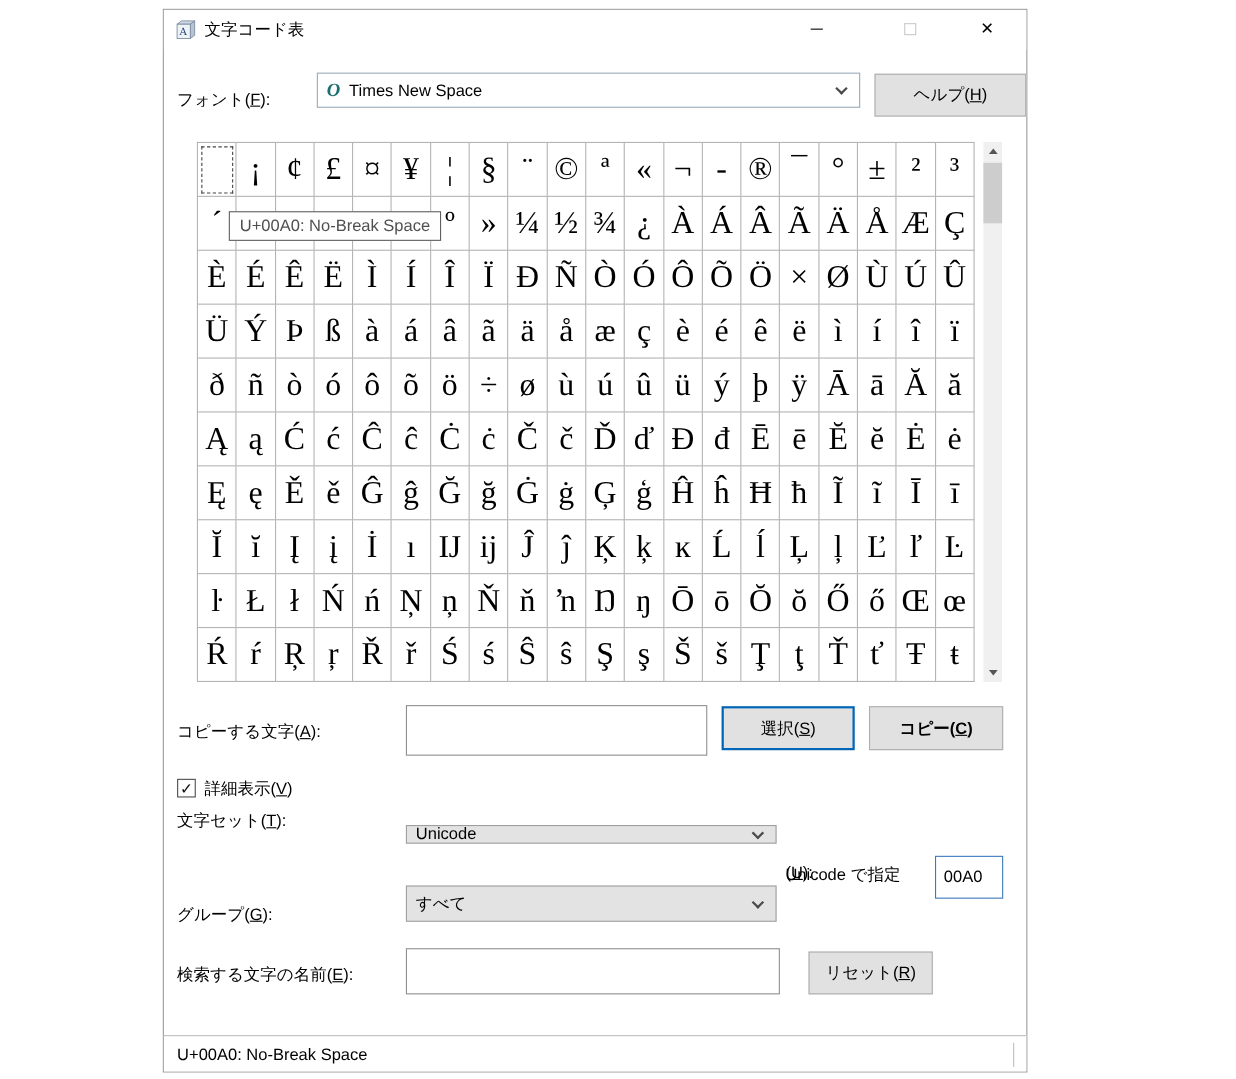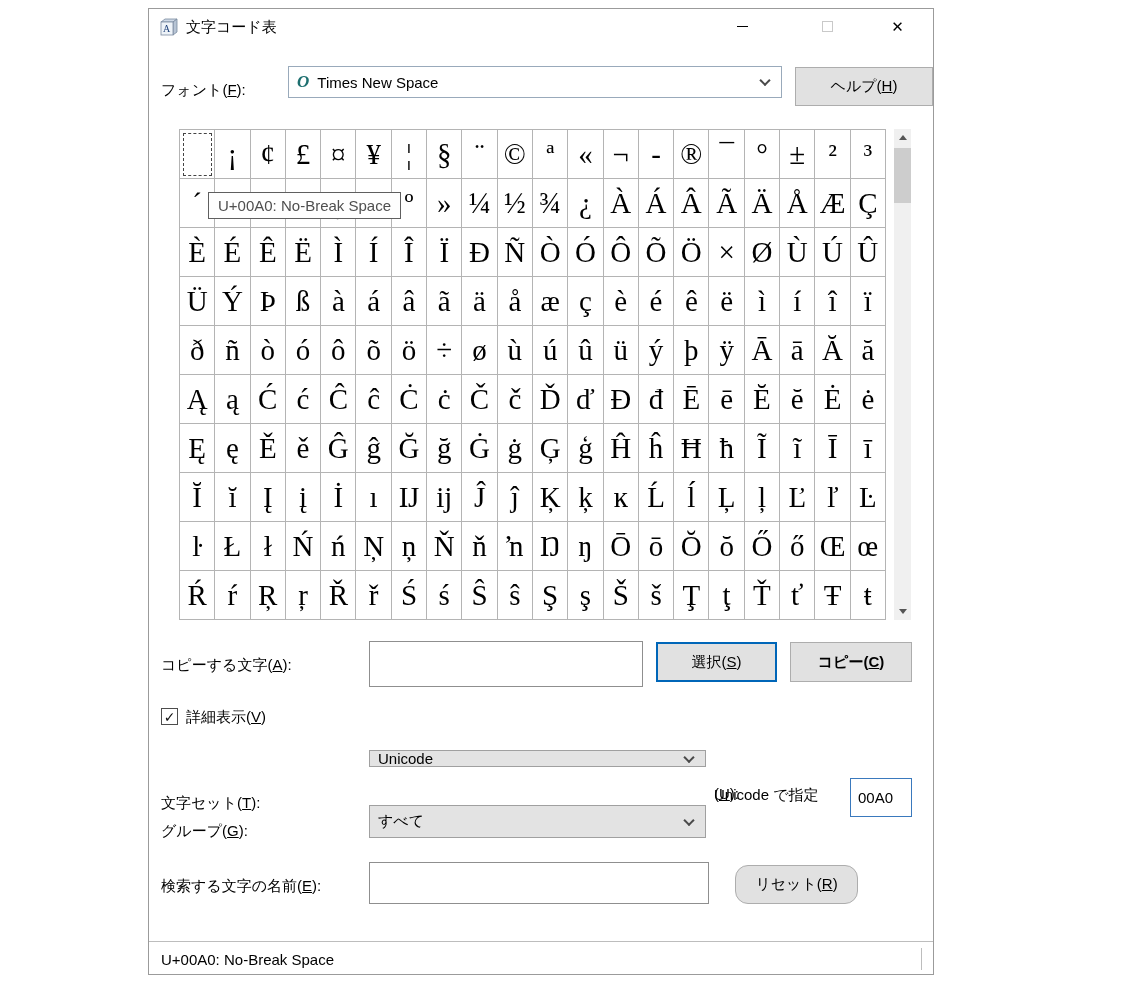--- a/index.html
+++ b/index.html
@@ -319,38 +319,38 @@
     </div>
     <div class="btn" style="left:641px; top:633px; width:122px; height:40px;font-weight:bold;">
       <span>コピー(<u>C</u>)</span>
     </div>
 
     <div class="cbbox checked">
       <span class="mark">✓</span>
     </div>
     <span class="lbl" style="left:37px; top:699px;">詳細表示(<u>V</u>)</span>
 
-    <span class="lbl" style="left:12px; top:785px;">文字セット(<u>T</u>):</span>
+    <span class="lbl" style="left:12px; top:728px;">文字セット(<u>T</u>):</span>
     <div class="combo" style="left:220px; top:741px; width:337px; height:17px;">
       <span>Unicode</span>
       <span class="chev"></span>
     </div>
     <span class="lbl" style="left:565px; top:748px;margin-top:29px;">Unicode で指定</span>
     <span class="lbl" style="left:565px; top:776px;">(<u>U</u>):</span>
     <input class="tinput" style="left: 701px; top: 769px; width: 62px; height: 39px; border-color: rgb(58, 121, 189); padding: 0px 7px;" value="00A0">
 
     <span class="lbl" style="left:12px; top:813px;">グループ(<u>G</u>):</span>
     <div class="combo" style="left:220px; top:796px; width:337px; height:33px;">
       <span>すべて</span>
       <span class="chev"></span>
     </div>
 
     <span class="lbl" style="left:12px; top:868px;">検索する文字の名前(<u>E</u>):</span>
     <input class="tinput" style="left: 220px; top: 853px; width: 340px; height: 42px;" value="">
-    <div class="btn" style="left:586px; top:856px; width:123px; height:39px;border-radius:13px;">
+    <div class="btn" style="left:586px; top:856px; width:113px; height:39px;">
       <span>リセット(<u>R</u>)</span>
     </div>
 
     <div class="statusbar">
       <span class="status-text">U+00A0: No-Break Space</span>
       <span class="vdiv"></span>
     </div>
 
   </div>
 </div>

